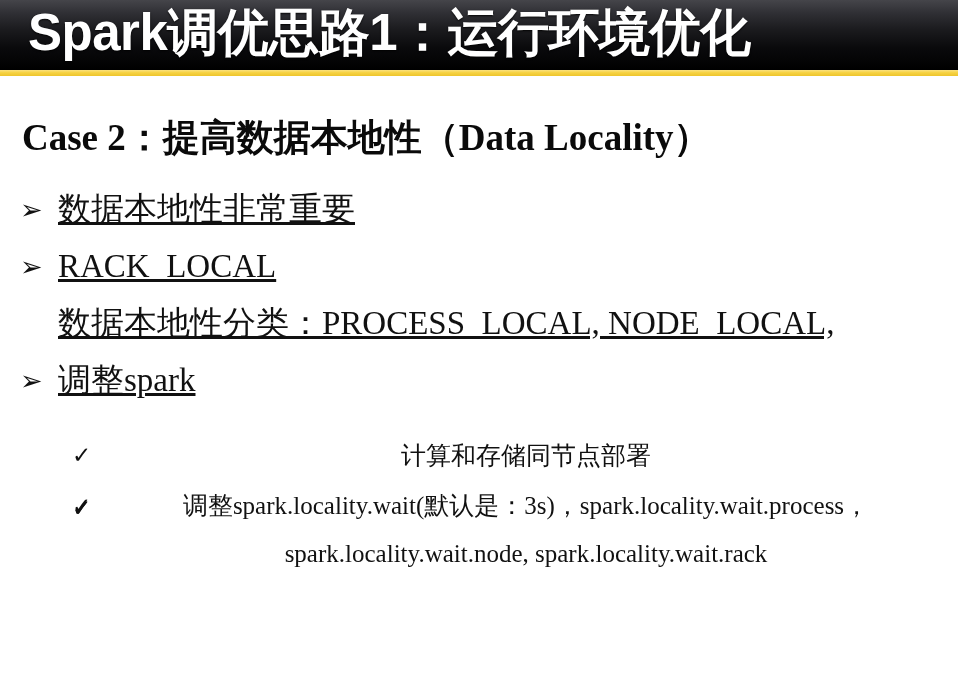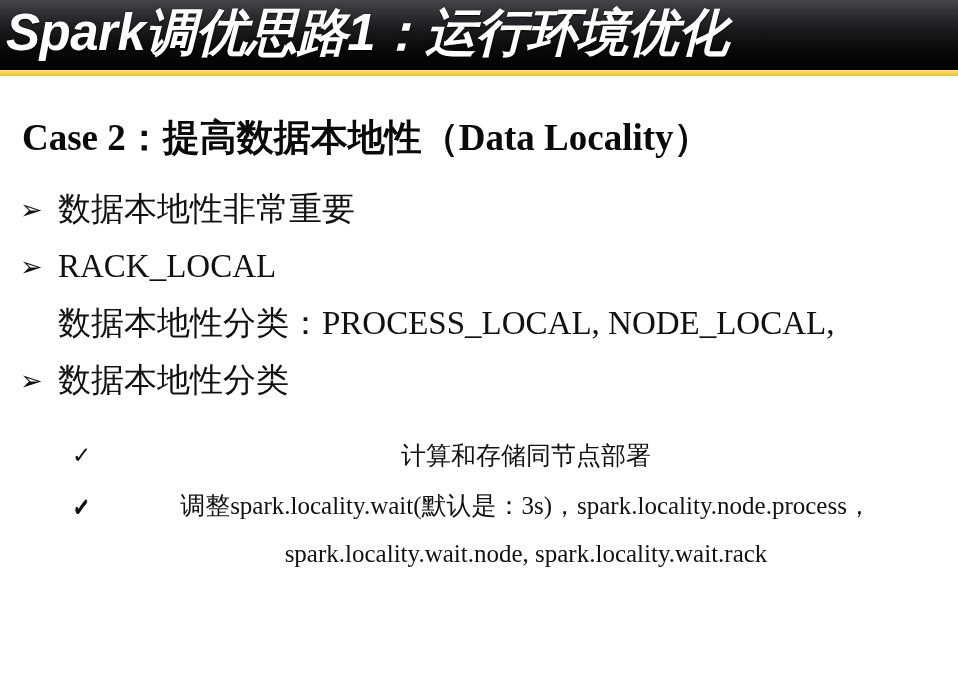--- a/index.html
+++ b/index.html
@@ -35,32 +35,31 @@
         #45454a 0%,
         #303035 18%,
         #1b1b1e 42%,
         #0a0a0c 68%,
         #000000 100%);
     overflow: hidden;
   }
 
   .title-text {
     position: absolute;
-    left: 6px;
+    left: 28px;
     top: -1px;
     height: 73px;
     line-height: 68px;
     font-family: "Liberation Sans", "DejaVu Sans", sans-serif;
     font-weight: bold;
     font-size: 51px;
     color: #ffffff;
     letter-spacing: -0.5px;
     white-space: nowrap;
     text-shadow: 0 1px 2px rgba(0,0,0,0.85);
-    font-style: italic;
   }
 
   .accent-bar {
     position: absolute;
     left: 0;
     top: 70px;
     width: 958px;
     height: 6px;
     background: linear-gradient(to bottom, #fbe17f 0%, #f6d243 45%, #eec52c 100%);
   }
@@ -112,20 +111,21 @@
     font-family: "DejaVu Sans", sans-serif;
     font-size: 27px;
     line-height: 57px;
     color: #111111;
   }
 
   .bullet-text {
     display: block;
     white-space: normal;
     word-break: break-word;
+    text-decoration: underline;
   }
 
   .bullet-text .wrapline {
     display: block;
   }
 
   
   .subbullets {
     position: absolute;
     left: 0;
@@ -198,21 +198,21 @@
         <span class="bullet-marker">➢</span>
         <span class="bullet-text">
           <span class="wrapline">RACK_LOCAL</span>
           <span class="wrapline">数据本地性分类：PROCESS_LOCAL, NODE_LOCAL,</span>
         </span>
       </div>
 
       <div class="bullet-row">
         <span class="bullet-marker">➢</span>
         <span class="bullet-text">
-          <span class="wrapline">数据本地性分类</span>
+          <span class="wrapline">调整spark</span>
         </span>
       </div>
 
     </div>
 
     <div class="subbullets">
 
       <div class="sub-row">
         <span class="sub-marker">✓</span>
         <span class="sub-text">
@@ -224,21 +224,21 @@
         <span class="sub-marker">✓</span>
       </div>
 
       <div class="sub-row">
         <span class="sub-marker">✓</span>
       </div>
 
       <div class="sub-row multiline">
         <span class="sub-marker">✓</span>
         <span class="sub-text">
-          <span class="wrapline">调整spark.locality.wait(默认是：3s)，spark.locality.node.process，</span>
+          <span class="wrapline">调整spark.locality.wait(默认是：3s)，spark.locality.wait.process，</span>
           <span class="wrapline">spark.locality.wait.node, spark.locality.wait.rack</span>
         </span>
       </div>
 
     </div>
 
   </div>
 </div>
 
 </body></html>

